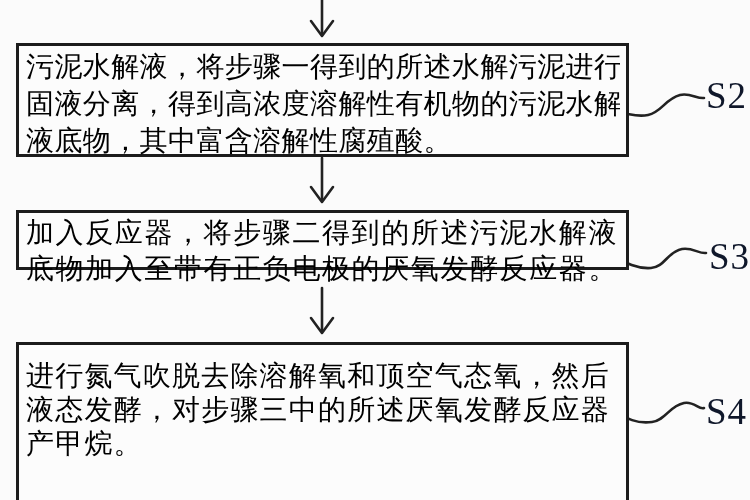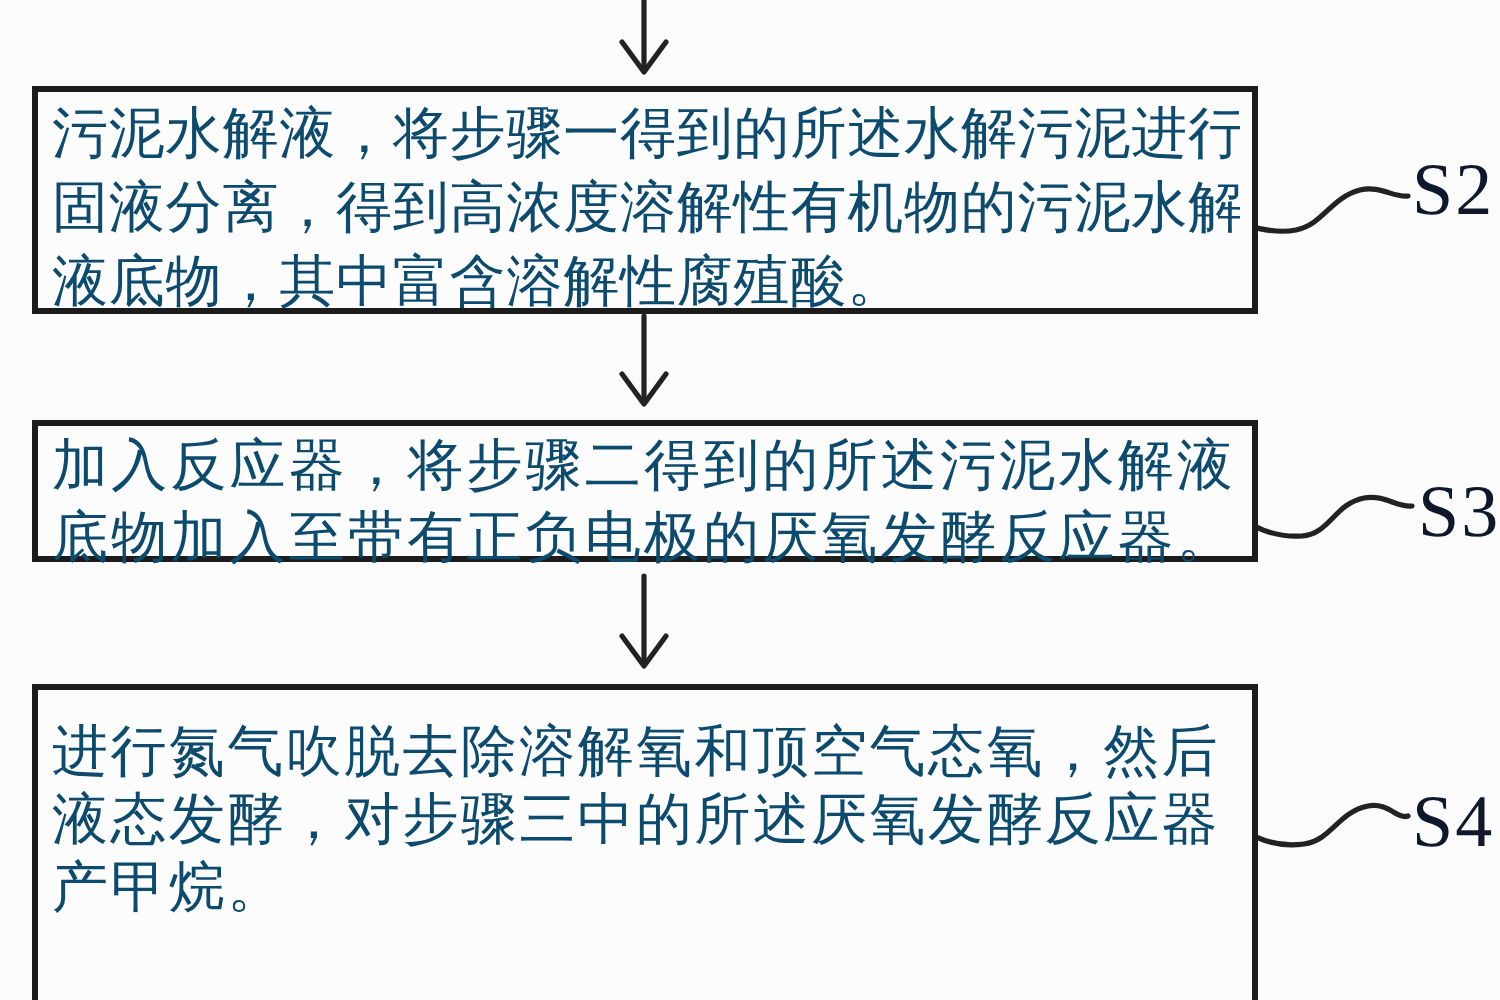--- a/index.html
+++ b/index.html
@@ -23,37 +23,37 @@
     height: 500px;
     pointer-events: none;
   }
   .step-box {
     position: absolute;
     left: 16px;
     width: 613px;
     box-sizing: border-box;
     border: 3px solid #1c1c1c;
     background: #fcfcfc;
-    color: #0c4a6e;
+    color: #000000;
     padding: 2px 6px 0 7px;
   }
   .step-box .line {
     white-space: nowrap;
     overflow: hidden;
   }
   #box-s2 {
     top: 43px;
     height: 114px;
     font-size: 28px;
     line-height: 37px;
     letter-spacing: 0.4px;
   }
   #box-s3 {
     top: 210px;
-    height: 71px;
+    height: 60px;
     font-size: 28px;
     line-height: 36px;
     letter-spacing: 1.6px;
   }
   #box-s4 {
     top: 342px;
     height: 166px;
     font-size: 28px;
     line-height: 34px;
     letter-spacing: 1.2px;

